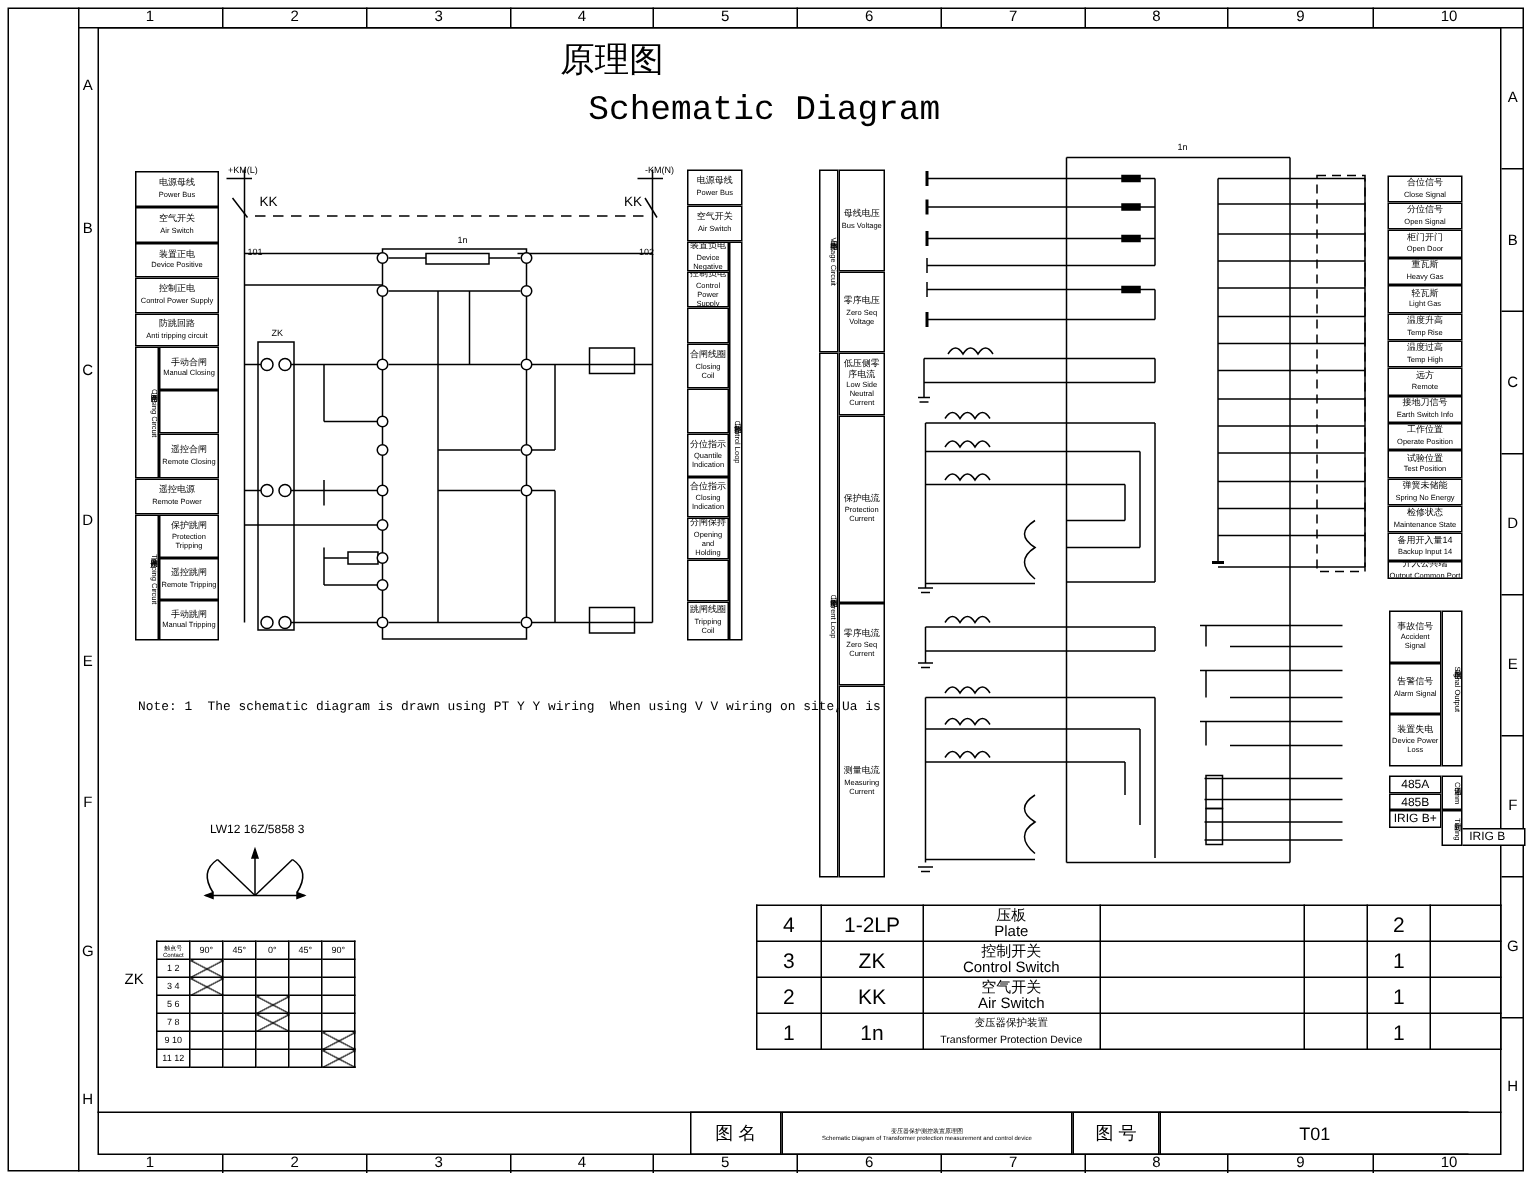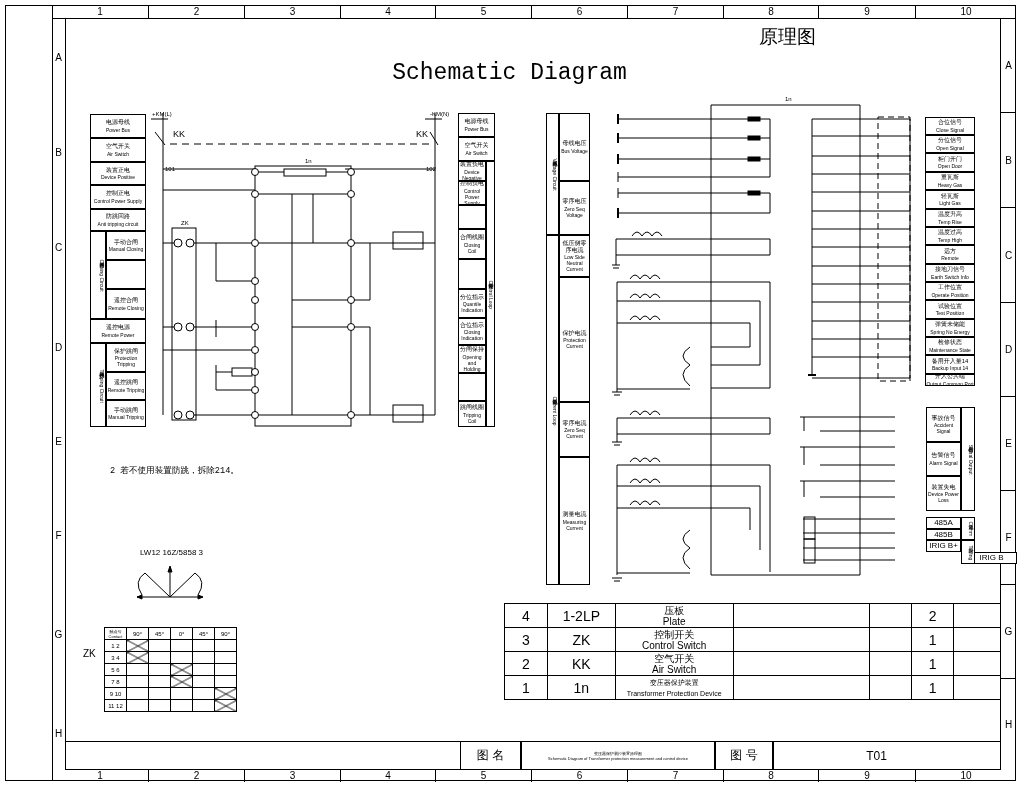--- a/index.html
+++ b/index.html
@@ -4,21 +4,21 @@
 <style>
   *{box-sizing:border-box;margin:0;padding:0}
   body{width:1019px;height:789px;background:#fff;position:relative;overflow:hidden;font-family:"Liberation Sans","DejaVu Sans",sans-serif;color:#000}
   .abs{position:absolute}
   .frame-outer{left:5px;top:5px;width:1011px;height:776px;border:1.5px solid #000}
   .frame-inner{left:65px;top:18px;width:936px;height:752px;border:1.5px solid #000}
   .zonecol{position:absolute;top:5px;height:13px;border-right:1px solid #000;font-size:10px;text-align:center;line-height:13px}
   .zonecolb{position:absolute;top:770px;height:12px;border-right:1px solid #000;font-size:10px;text-align:center;line-height:12px}
   .zonerow{position:absolute;left:1001px;width:15px;border-bottom:1px solid #000;font-size:10px;display:flex;align-items:center;justify-content:center}
   .zonerowl{position:absolute;left:52px;width:13px;font-size:10px;display:flex;align-items:flex-end;justify-content:center}
-  .title-cn{left:0;width:816px;top:24px;text-align:right;font-family:"DejaVu Serif",serif;font-size:19px}
+  .title-cn{left:0;width:816px;top:24px;text-align:center;font-family:"DejaVu Serif",serif;font-size:23px}
   .title-en{left:0;width:1019px;top:60px;text-align:center;font-family:"Liberation Mono",monospace;font-size:23px}
   .lbox{position:absolute;border:1px solid #000;font-size:5px;text-align:center;display:flex;flex-direction:column;justify-content:center;line-height:1.2;overflow:hidden;background:#fff}
   .lbox .cn{font-size:6px}
   .note{font-family:"Liberation Mono",monospace;font-size:8.6px;line-height:11px;white-space:pre}
   table.bom{border-collapse:collapse;position:absolute;left:504px;top:603px;width:497px}
   table.bom td{border:1px solid #000;text-align:center;font-size:14px;height:24px;padding:0;line-height:1}
   table.bom td.nm{font-size:10px;line-height:11px}
   table.bom td.nm span{display:block}
   table.bom tr.hdr td{font-size:10px;line-height:11px}
   .tb{position:absolute;border:1px solid #000;display:flex;align-items:center;justify-content:center}
@@ -522,21 +522,21 @@
 <div class="abs small" style="left:430px;top:111px;font-size:6px">-KM(N)</div>
 <div class="abs" style="left:173px;top:129px;font-size:9px">KK</div>
 <div class="abs" style="left:416px;top:129px;font-size:9px">KK</div>
 <div class="abs small" style="left:165px;top:166px;font-size:6px">101</div>
 <div class="abs small" style="left:426px;top:166px;font-size:6px">102</div>
 <div class="abs small" style="left:305px;top:158px;font-size:6px">1n</div>
 <div class="abs small" style="left:181px;top:220px;font-size:6px">ZK</div>
 <div class="abs small" style="left:785px;top:96px;font-size:6px">1n</div>
 
 <div class="abs note" style="left:92px;top:444px">
-  <div style="padding-left:18px">2 若不使用装置防跳，拆除214。</div>
+  <div>Note: 1  The schematic diagram is drawn using PT Y Y wiring  When using V V wiring on site,Ua is</div>
 </div>
 
 <div class="abs" style="left:140px;top:548px;font-size:8px;font-family:Liberation Sans, sans-serif">LW12 16Z/5858 3</div>
 <div class="abs" style="left:83px;top:648px;font-size:10px">ZK</div>
 <table class="zk-table">
   <tbody>
       <tr>
         <td style="font-size:4px">触点号 Contact</td>
         <td>90°</td>
         <td>45°</td>

